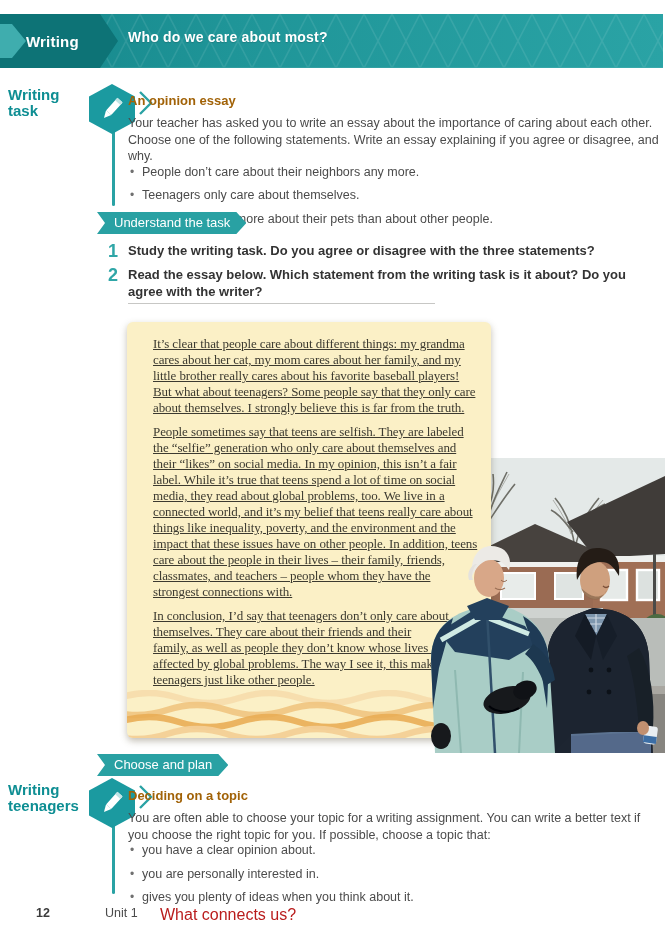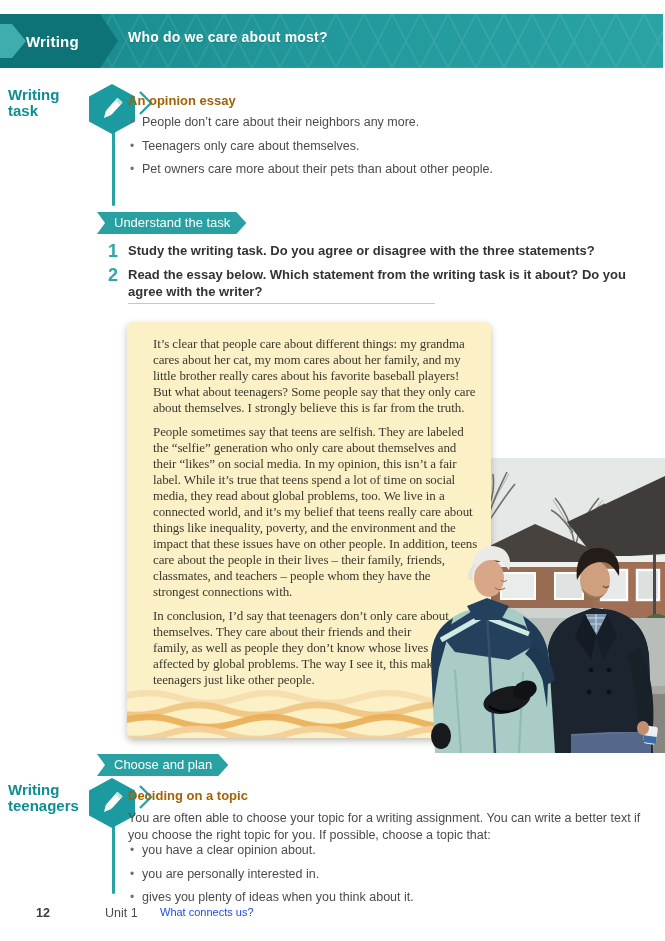--- a/index.html
+++ b/index.html
@@ -46,32 +46,32 @@
   .ex-num { position:absolute; left:0; top:-2px; color:#2fa6a7; font-weight:bold; font-size:18px; }
   .ex-text { margin-left:20px; color:#333; font-weight:bold; font-size:13px; line-height:16.5px; }
 
   .thin-rule { position:absolute; left:128px; top:303px; width:307px; height:1px; background:#c7c7c5; }
 
   
   .note { position:absolute; left:127px; top:322px; width:364px; height:416px; background:#fbf0c6;
     border-radius:6px; box-shadow:0 3px 7px rgba(80,70,40,.35); z-index:2; overflow:hidden;
     padding:14px 12px 0 26px; }
   .note p { font-family:"Liberation Serif", serif; color:#3c3a30; font-size:13px; line-height:16px;
-    margin-bottom:8px; letter-spacing:-0.1px; }
+    margin-bottom:8px; letter-spacing:-0.1px;text-decoration:underline; }
   .note p.narrow { padding-right:30px; }
   .note-waves { position:absolute; left:0; bottom:0; width:364px; height:48px; }
 
   
   .photo-bg { position:absolute; left:455px; top:458px; width:210px; height:295px; z-index:1; }
   .photo-people { position:absolute; left:425px; top:540px; width:240px; height:213px; z-index:3; }
 
   
   .footer-page { position:absolute; left:36px; top:906px; color:#3c3c3c; font-weight:bold; font-size:12.5px; }
   .footer-unit { position:absolute; left:105px; top:906px; color:#4b4b4b; font-size:12.5px; }
-  .footer-unit-title { position:absolute; left:160px; top:906px; color:#1d4ed8; font-size:11px; }
+  .footer-unit-title { position:absolute; left:160px; top:906px; color:#b91c1c; font-size:16px; }
 </style>
 </head>
 <body>
 
 <div class="page">
 
   <div class="header-band">
     <svg class="header-pattern" width="663" height="54">
       <defs>
         <pattern id="tri" width="56" height="54" patternUnits="userSpaceOnUse">
@@ -100,20 +100,21 @@
         <path d="M11.5 21 l3.5 7 3.5-7 z" fill="#ffffff"></path>
       </g>
     </svg>
   </div>
   <svg class="chev-mark" style="left:138px; top:90px;" viewBox="0 0 16 26">
     <polyline points="2,2 13,13 2,24" fill="none" stroke="#2aa2a4" stroke-width="2.4"></polyline>
   </svg>
 
   <div class="content" style="top:93px;">
     <div class="sec-heading">An opinion essay</div>
+    <div class="body-text">Your teacher has asked you to write an essay about the importance of caring about each other. Choose one of the following statements. Write an essay explaining if you agree or disagree, and why.</div>
     <ul class="dots">
       <li>People don’t care about their neighbors any more.</li>
       <li>Teenagers only care about themselves.</li>
       <li>Pet owners care more about their pets than about other people.</li>
     </ul>
   </div>
 
   <div class="badge" style="left:97px; top:212px;">Understand the task</div>
 
   <div class="ex-item" style="top:243px;">

